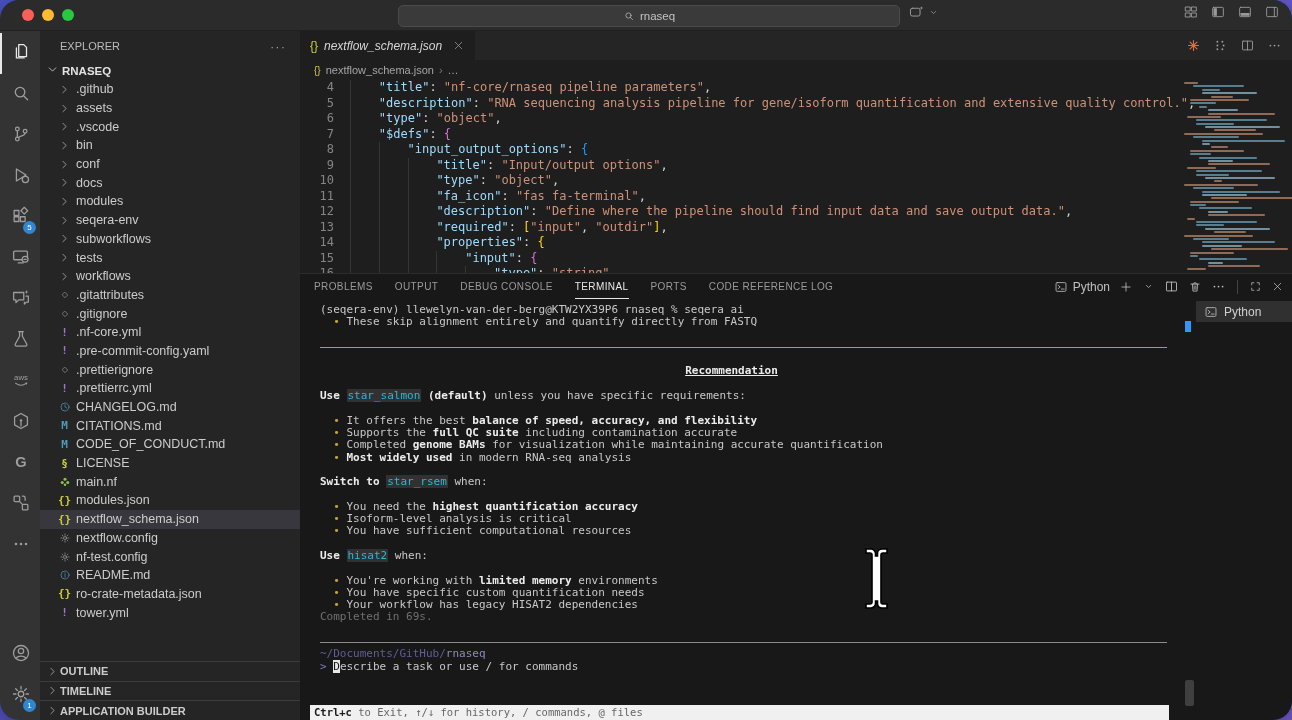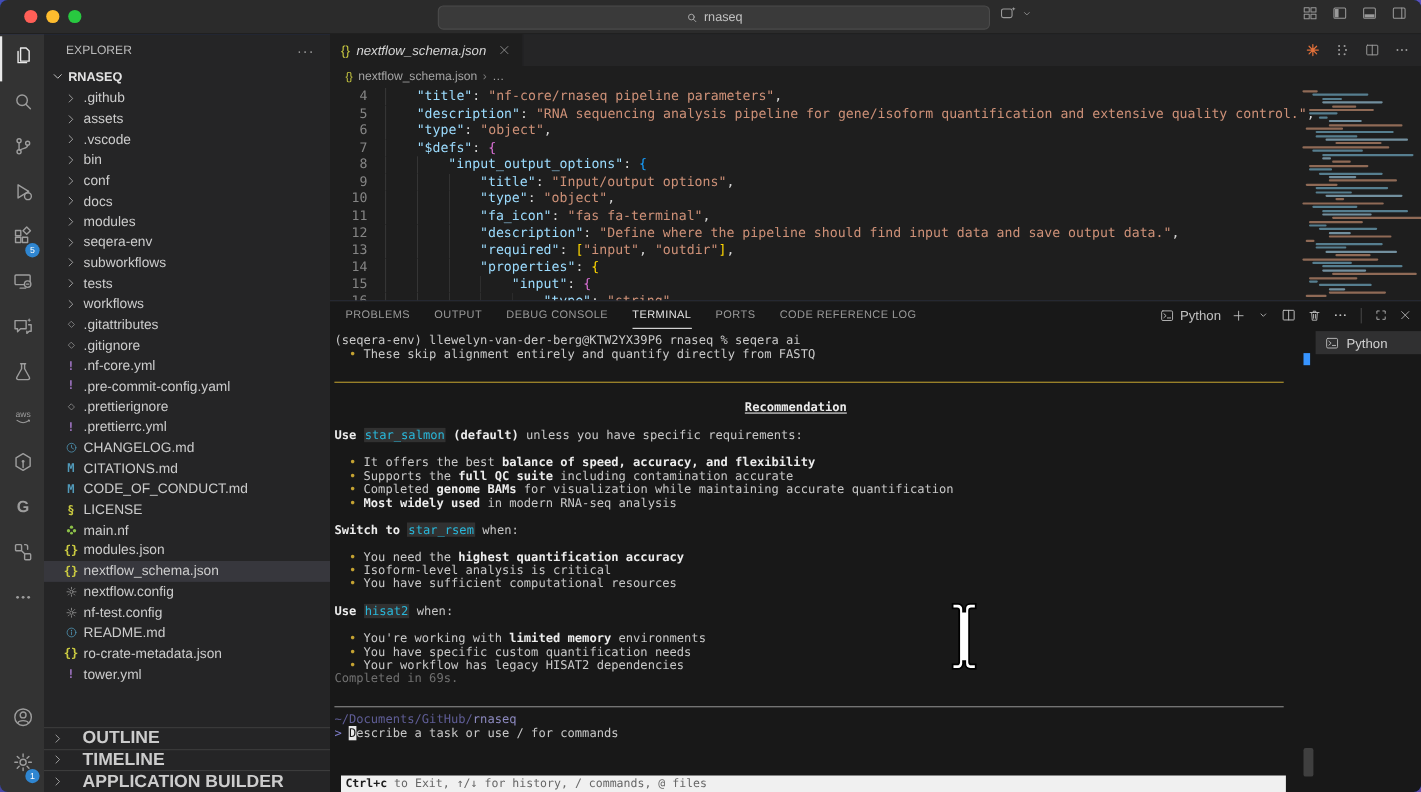--- a/index.html
+++ b/index.html
@@ -3,21 +3,21 @@
 <meta charset="utf-8">
 <style>
   html,body{margin:0;padding:0;}
   body{
     width:1292px;height:720px;overflow:hidden;
     background:linear-gradient(135deg,#4a54c8 0%,#6158cf 55%,#7b5fd6 100%);
     font-family:"Liberation Sans",sans-serif;
     -webkit-font-smoothing:antialiased;
   }
   .window{
-    position:relative;width:1292px;height:720px;border-radius:7px;overflow:hidden;
+    position:relative;width:1292px;height:720px;border-radius:19px;overflow:hidden;
     background:#1d4ed8;box-shadow:0 10px 40px rgba(0,0,0,.5);
     display:flex;flex-direction:column;
   }
   
   .titlebar{height:30px;background:#2b2b2b;display:flex;align-items:center;position:relative;flex:none;border-bottom:1px solid #202020;}
   .traffic{display:flex;gap:8px;margin-left:22px;}
   .tl{width:12px;height:12px;border-radius:50%;}
   .tl.r{background:#ff5f57}.tl.y{background:#febc2e}.tl.g{background:#28c840}
   .nav{display:flex;gap:10px;margin-left:330px;color:#8f8f8f;}
   .tbico svg{display:block}
@@ -41,21 +41,21 @@
   .sb-header{height:30px;display:flex;align-items:center;justify-content:space-between;padding:0 14px 0 20px;font-size:11px;color:#bbbbbb;flex:none;}
   .sb-more{color:#9a9a9a;font-size:13px;letter-spacing:1px;cursor:pointer;}
   .sb-root{height:19px;display:flex;align-items:center;gap:3px;padding-left:6px;font-weight:bold;font-size:11.5px;color:#e2e2e2;flex:none;cursor:pointer;}
   .tree{flex:none;}
   .trow{height:18.7px;display:flex;align-items:center;gap:5px;padding-left:18px;cursor:pointer;white-space:nowrap;}
   .trow.sel{background:#37373d;}
   .trow .chev{color:#b5b5b5;display:flex;}
   .fico{font-family:"DejaVu Sans Mono",monospace;font-size:11px;font-weight:bold;width:13px;display:inline-flex;justify-content:center;flex:none;}
   .fico svg{display:block}
   .sb-spacer{flex:1;}
-  .sb-section{height:18.7px;display:flex;align-items:center;gap:16px;padding-left:6px;border-top:1px solid #3c3c3c;font-size:16px;font-weight:bold;color:#cccccc;flex:none;cursor:pointer;}
+  .sb-section{height:18.7px;display:flex;align-items:center;gap:1px;padding-left:6px;border-top:1px solid #3c3c3c;font-size:11px;font-weight:bold;color:#cccccc;flex:none;cursor:pointer;}
   .sb-section .chev{color:#b5b5b5;display:flex}
   
   .content{flex:1;display:flex;flex-direction:column;min-width:0;min-height:0;}
   
   .editor{height:242px;flex:none;display:flex;flex-direction:column;background:#1e1e1e;min-width:0;}
   .tabbar{height:29px;background:#252526;display:flex;align-items:stretch;position:relative;flex:none;}
   .tab{background:#1e1e1e;display:flex;align-items:center;gap:6px;padding:0 10px;font-size:12px;color:#d7d7d7;font-style:italic;border-right:1px solid #252526;cursor:pointer;}
   .tab .braces{color:#cbcb41;font-style:normal;}
   .tab-close{color:#9a9a9a;display:flex;margin-left:4px;cursor:pointer;}
   .ed-actions{position:absolute;right:10px;top:0;height:100%;display:flex;align-items:center;gap:12px;color:#9d9d9d;}
@@ -75,21 +75,21 @@
   .panel{flex:1;background:#181818;border-top:1px solid #2b2b2b;display:flex;flex-direction:column;min-height:0;}
   .panel-header{height:25px;flex:none;display:flex;align-items:center;justify-content:space-between;padding:0 8px 0 14px;}
   .ptabs{display:flex;gap:22px;height:100%;}
   .ptab{display:flex;align-items:center;font-size:10px;letter-spacing:.4px;color:#9a9a9a;cursor:pointer;height:100%;box-sizing:border-box;}
   .ptab.active{color:#e7e7e7;border-bottom:1px solid #e7e7e7;}
   .panel-actions{display:flex;align-items:center;gap:9px;color:#c0c0c0;font-size:12px;}
   .pa-sep{width:1px;height:14px;background:#444;margin:0 2px;}
   .pa-label{display:flex;align-items:center;gap:5px;cursor:pointer;}
   .pa-ic{display:flex;cursor:pointer;color:#c0c0c0;}
   .panel-body{flex:1;display:flex;min-height:0;position:relative;}
-  .termwrap{flex:1;position:relative;overflow:hidden;padding:5px 0 0 4px;font-family:"DejaVu Sans Mono",monospace;font-size:11px;line-height:12.3px;}
+  .termwrap{flex:1;position:relative;overflow:hidden;padding:5px 0 0 20px;font-family:"DejaVu Sans Mono",monospace;font-size:11px;line-height:12.3px;}
   .tline{white-space:pre;color:#c8c8c8;}
   .tline.tc{text-align:center;padding-right:40px;}
   .thr{height:12.3px;display:flex;align-items:center;padding-right:16px;}
   .thr div{flex:1;border-top:1px solid;}
   .thr.y div{border-color:var(--hryellow);}
   .thr.g div{border-color:#8a8a8a;}
   .ts-p{color:#c8c8c8}
   .ts-bd{color:#ececec;font-weight:bold}
   .ts-y{color:var(--bullet)}
   .ts-hd{color:#ececec;font-weight:bold;text-decoration:underline}

